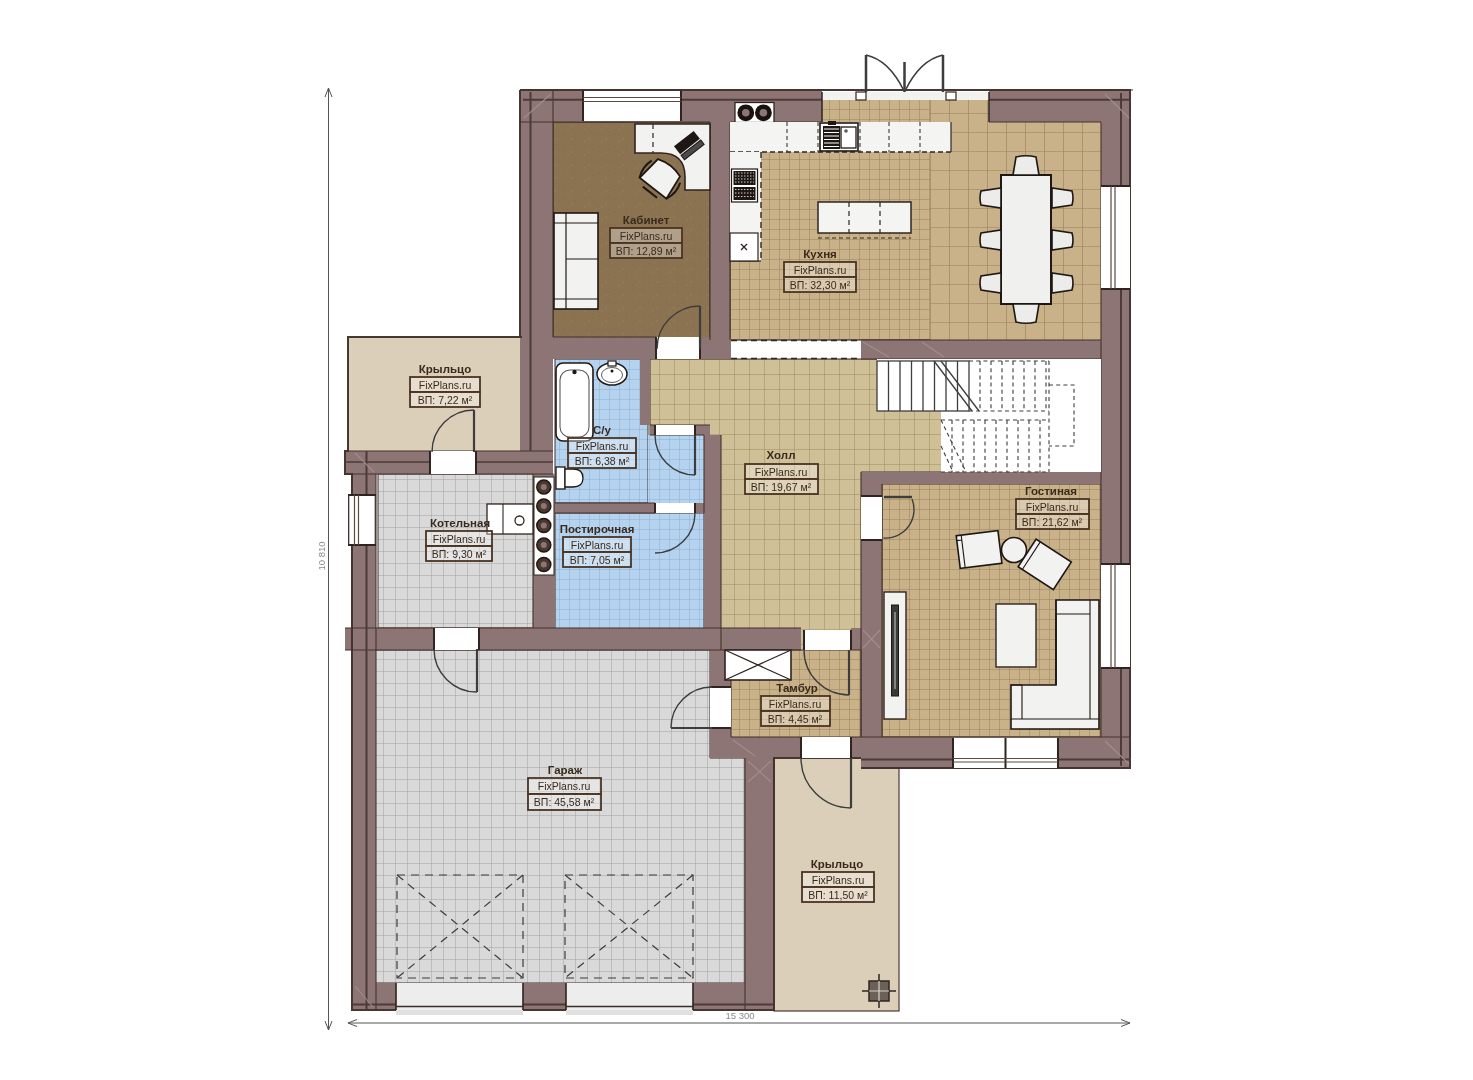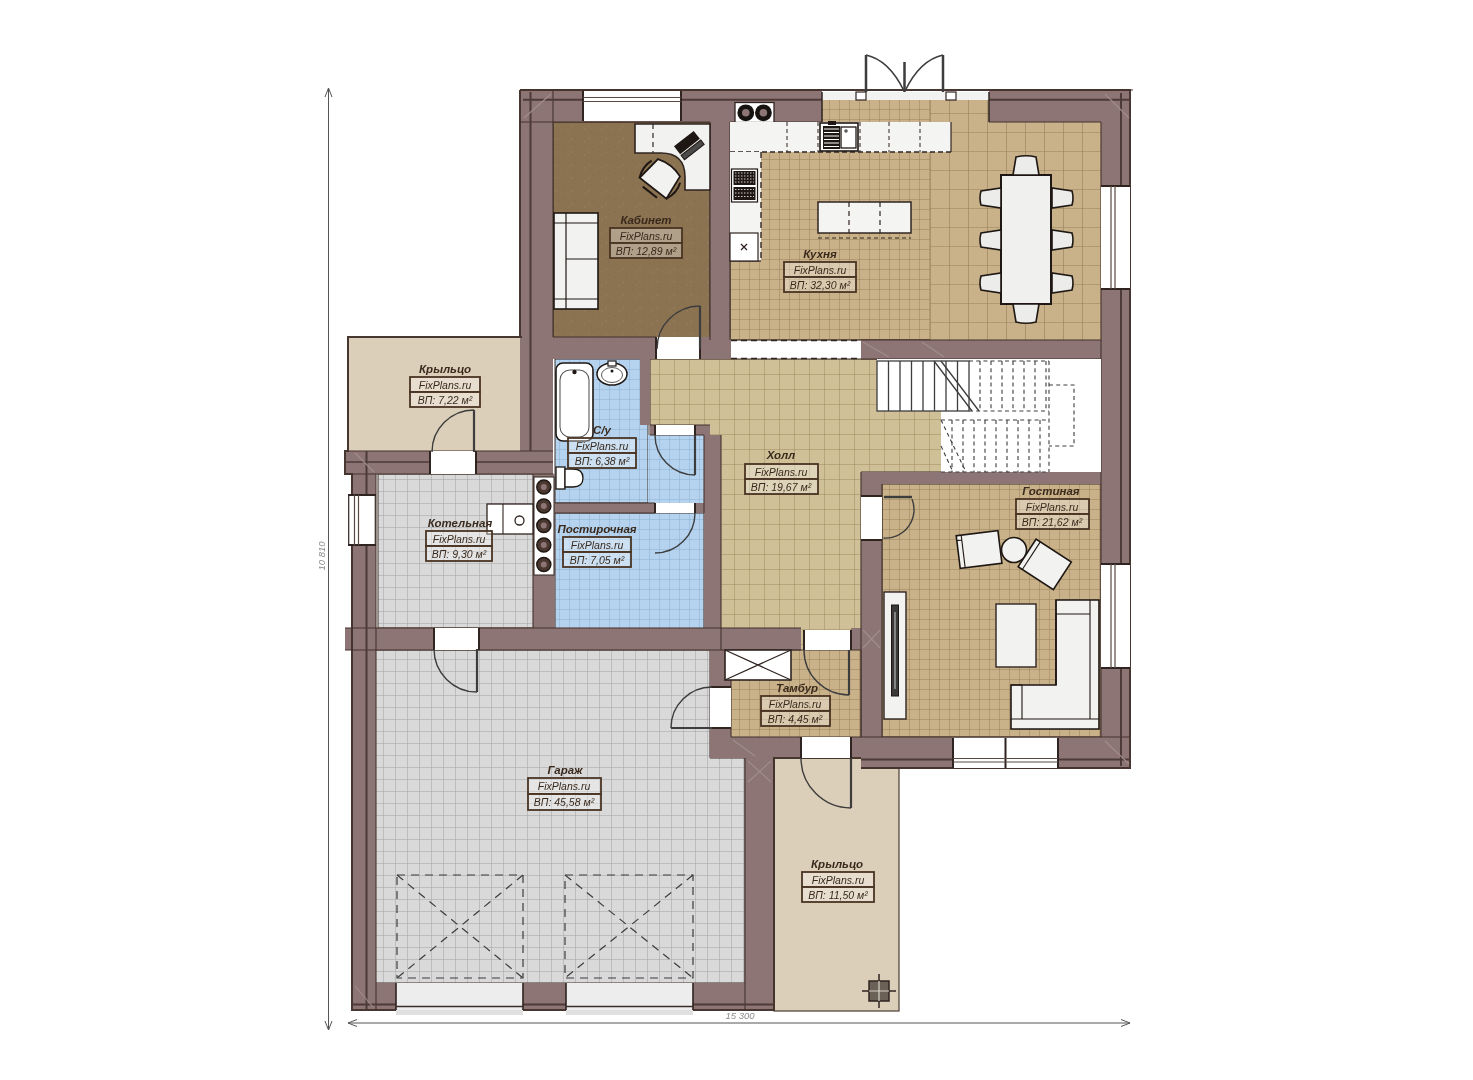--- a/index.html
+++ b/index.html
@@ -1,16 +1,16 @@
 <!DOCTYPE html>
 <html><head>
 <meta charset="utf-8">
 <style>
 html,body{margin:0;padding:0;background:#ffffff;}
-#plan{width:1473px;height:1080px;position:relative;font-family:"Liberation Sans", sans-serif;font-style:italic;}
+#plan{width:1473px;height:1080px;position:relative;font-family:"Liberation Sans", sans-serif;}
 text{font-family:"Liberation Sans", sans-serif;}
 </style>
 </head>
 <body>
 <div id="plan">
 <svg width="1473" height="1080" viewBox="0 0 1473 1080" xmlns="http://www.w3.org/2000/svg">
 <defs>
 <pattern id="ptK" width="10" height="10" patternUnits="userSpaceOnUse">
   <rect width="10" height="10" fill="#c9b289"></rect>
   <path d="M10,0 V10 M0,10 H10" stroke="#9a8258" stroke-width="1" fill="none"></path>

